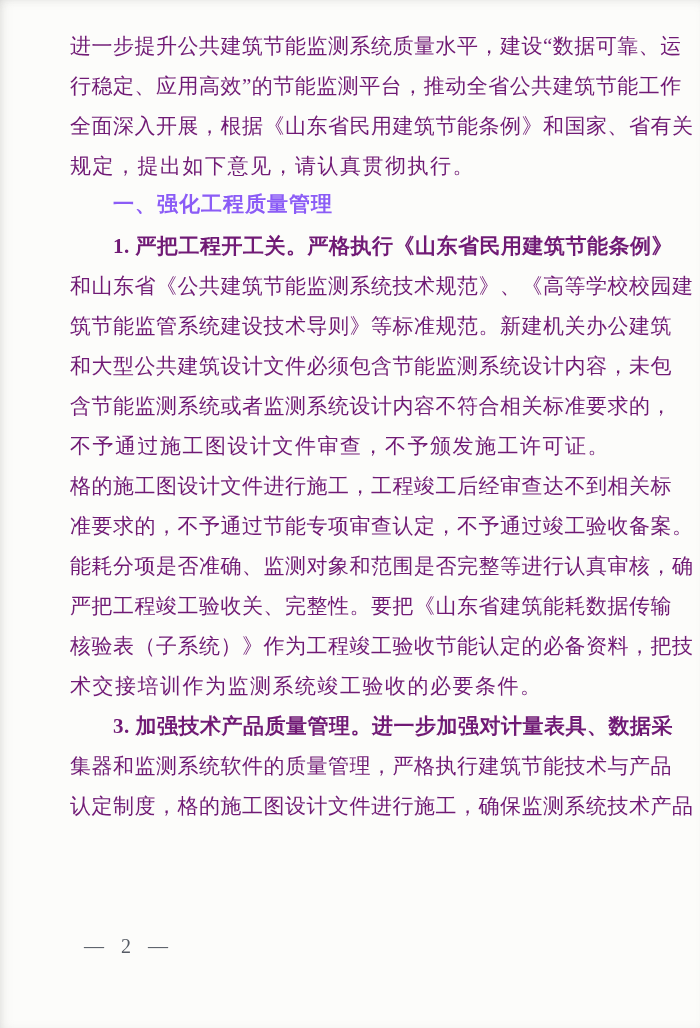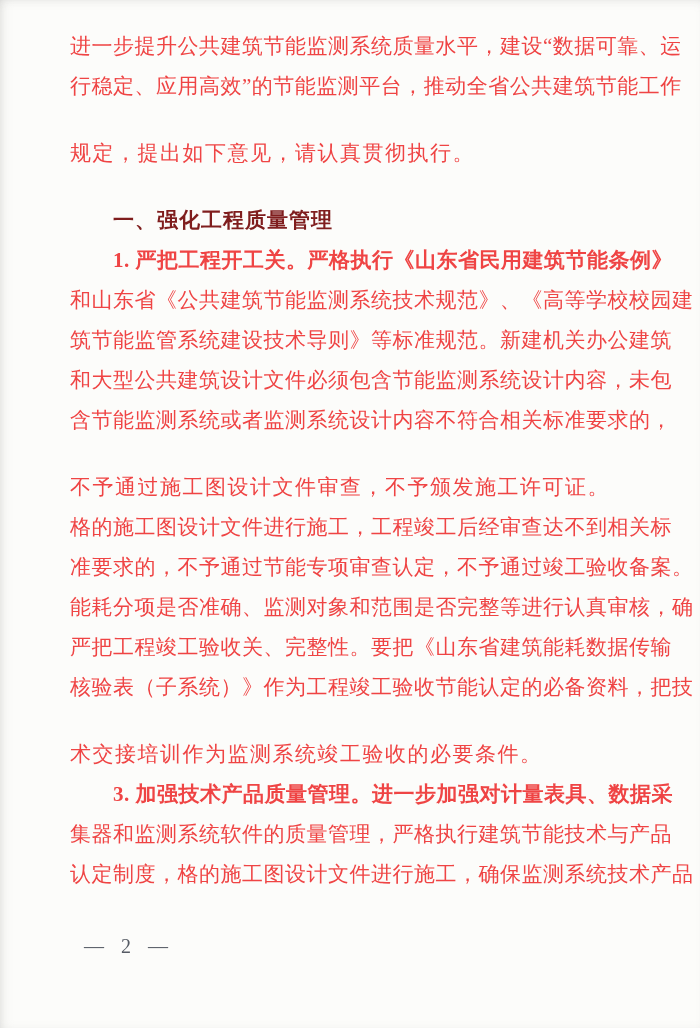--- a/index.html
+++ b/index.html
@@ -21,41 +21,40 @@
   .text-area {
     position: absolute;
     left: 70px;
     top: 26px;
     width: 592px;
   }
   .line {
     font-size: 21px;
     line-height: 40px;
     height: 40px;
-    color: #ef4444;
+    color: #701a75;
     text-align: justify;
     text-align-last: justify;
     text-justify: inter-character;
     white-space: nowrap;
     letter-spacing: 0.5px;
   }
   .line.short {
     text-align: right;
     text-align-last: left;
     letter-spacing: 1.5px;
-    margin-top: 27px;
   }
   .line.indent {
     text-indent: 43px;
     font-weight: bold;
   }
   .line.heading {
-    font-family: Liberation Sans, sans-serif;
+    font-family: Liberation Mono, monospace;
     font-weight: bold;
-    color: #7f1d1d;
+    color: #8b5cf6;
     letter-spacing: 1px;
   }
   .page-footer {
     position: absolute;
     left: 84px;
     top: 926px;
     font-size: 20px;
     line-height: 40px;
     color: #565b64;
     letter-spacing: 6px;
@@ -64,20 +63,21 @@
 </style>
 </head>
 <body>
 
 <div class="page">
   <div class="text-area">
 
     <div>
       <div class="line">进一步提升公共建筑节能监测系统质量水平，建设“数据可靠、运</div>
       <div class="line">行稳定、应用高效”的节能监测平台，推动全省公共建筑节能工作</div>
+      <div class="line">全面深入开展，根据《山东省民用建筑节能条例》和国家、省有关</div>
       <div class="line short">规定，提出如下意见，请认真贯彻执行。</div>
     </div>
 
     <div class="line short heading indent">一、强化工程质量管理</div>
 
     <div>
       <div class="line indent">1. 严把工程开工关。严格执行《山东省民用建筑节能条例》</div>
       <div class="line">和山东省《公共建筑节能监测系统技术规范》、《高等学校校园建</div>
       <div class="line">筑节能监管系统建设技术导则》等标准规范。新建机关办公建筑</div>
       <div class="line">和大型公共建筑设计文件必须包含节能监测系统设计内容，未包</div>

